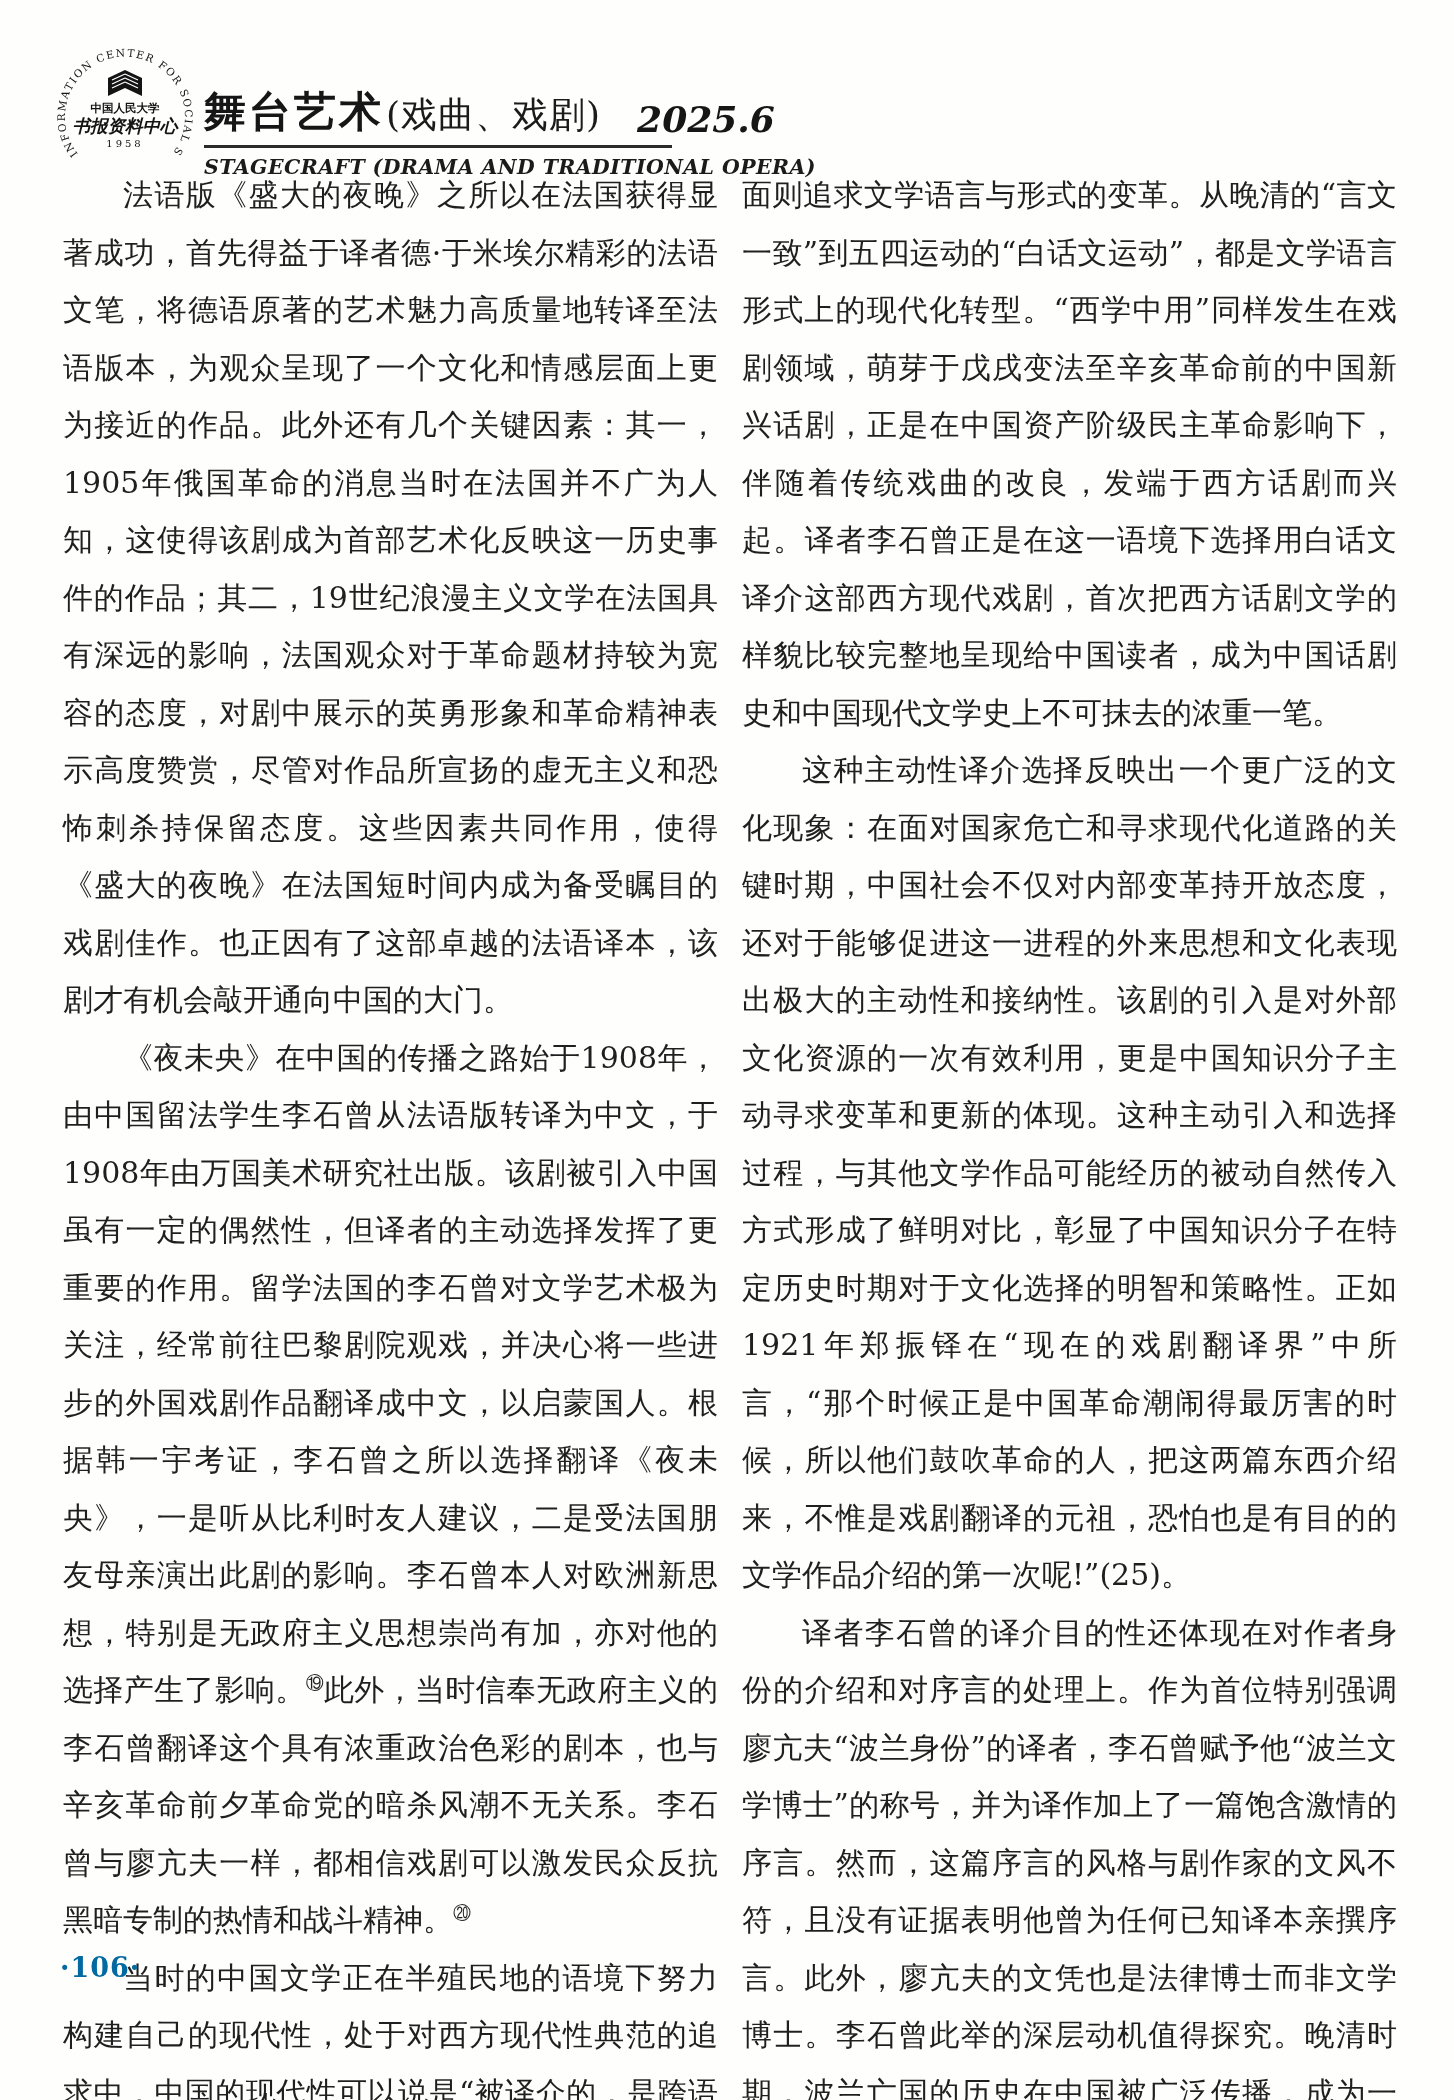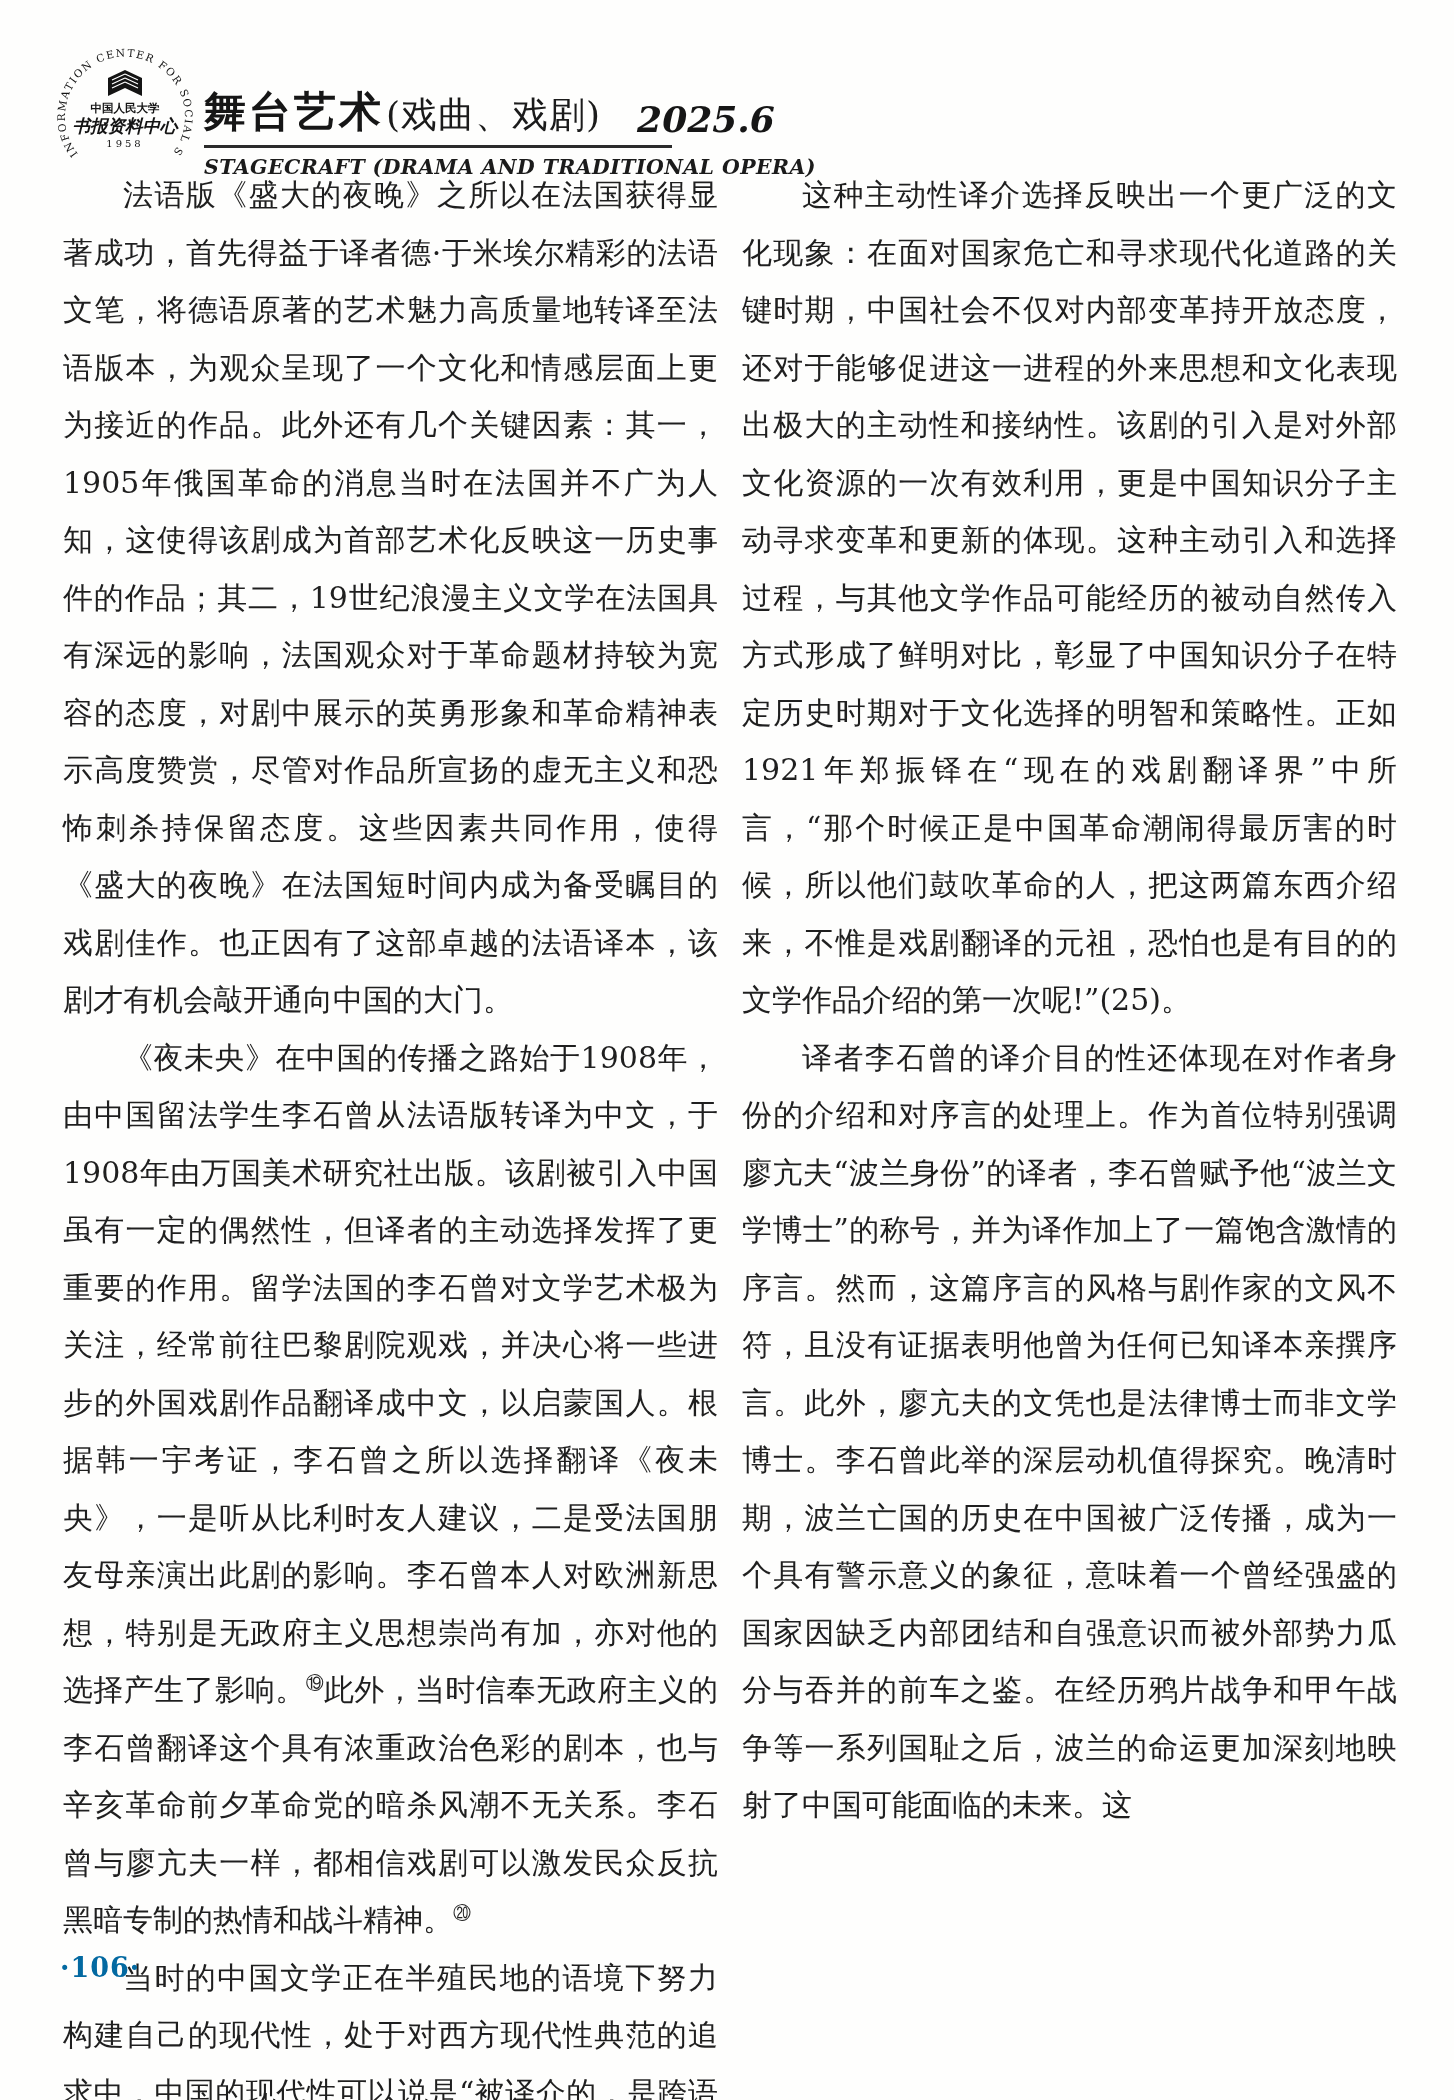--- a/index.html
+++ b/index.html
@@ -79,20 +79,21 @@
     </div>
   </div>
 
   <div class="columns">
     <section class="col">
         <p class="para">法语版《盛大的夜晚》之所以在法国获得显著成功，首先得益于译者德·于米埃尔精彩的法语文笔，将德语原著的艺术魅力高质量地转译至法语版本，为观众呈现了一个文化和情感层面上更为接近的作品。此外还有几个关键因素：其一，1905年俄国革命的消息当时在法国并不广为人知，这使得该剧成为首部艺术化反映这一历史事件的作品；其二，19世纪浪漫主义文学在法国具有深远的影响，法国观众对于革命题材持较为宽容的态度，对剧中展示的英勇形象和革命精神表示高度赞赏，尽管对作品所宣扬的虚无主义和恐怖刺杀持保留态度。这些因素共同作用，使得《盛大的夜晚》在法国短时间内成为备受瞩目的戏剧佳作。也正因有了这部卓越的法语译本，该剧才有机会敲开通向中国的大门。</p>
         <p class="para">《夜未央》在中国的传播之路始于1908年，由中国留法学生李石曾从法语版转译为中文，于1908年由万国美术研究社出版。该剧被引入中国虽有一定的偶然性，但译者的主动选择发挥了更重要的作用。留学法国的李石曾对文学艺术极为关注，经常前往巴黎剧院观戏，并决心将一些进步的外国戏剧作品翻译成中文，以启蒙国人。根据韩一宇考证，李石曾之所以选择翻译《夜未央》，一是听从比利时友人建议，二是受法国朋友母亲演出此剧的影响。李石曾本人对欧洲新思想，特别是无政府主义思想崇尚有加，亦对他的选择产生了影响。<sup class="note">⑲</sup>此外，当时信奉无政府主义的李石曾翻译这个具有浓重政治色彩的剧本，也与辛亥革命前夕革命党的暗杀风潮不无关系。李石曾与廖亢夫一样，都相信戏剧可以激发民众反抗黑暗专制的热情和战斗精神。<sup class="note">⑳</sup></p>
         <p class="para">当时的中国文学正在半殖民地的语境下努力构建自己的现代性，处于对西方现代性典范的追求中，中国的现代性可以说是“被译介的，是跨语际实践中对西方概念与思想的重构”(顾文艳 47)。晚清至五四这段时期正是中国文学现代性的发生阶段，在思想内容方面表现为追求民主、科学等，在艺术形式方</p>
       </section>
     <section class="col">
+        <p class="para no-indent">面则追求文学语言与形式的变革。从晚清的“言文一致”到五四运动的“白话文运动”，都是文学语言形式上的现代化转型。“西学中用”同样发生在戏剧领域，萌芽于戊戌变法至辛亥革命前的中国新兴话剧，正是在中国资产阶级民主革命影响下，伴随着传统戏曲的改良，发端于西方话剧而兴起。译者李石曾正是在这一语境下选择用白话文译介这部西方现代戏剧，首次把西方话剧文学的样貌比较完整地呈现给中国读者，成为中国话剧史和中国现代文学史上不可抹去的浓重一笔。</p>
         <p class="para">这种主动性译介选择反映出一个更广泛的文化现象：在面对国家危亡和寻求现代化道路的关键时期，中国社会不仅对内部变革持开放态度，还对于能够促进这一进程的外来思想和文化表现出极大的主动性和接纳性。该剧的引入是对外部文化资源的一次有效利用，更是中国知识分子主动寻求变革和更新的体现。这种主动引入和选择过程，与其他文学作品可能经历的被动自然传入方式形成了鲜明对比，彰显了中国知识分子在特定历史时期对于文化选择的明智和策略性。正如1921年郑振铎在“现在的戏剧翻译界”中所言，“那个时候正是中国革命潮闹得最厉害的时候，所以他们鼓吹革命的人，把这两篇东西介绍来，不惟是戏剧翻译的元祖，恐怕也是有目的的文学作品介绍的第一次呢!”(25)。</p>
         <p class="para">译者李石曾的译介目的性还体现在对作者身份的介绍和对序言的处理上。作为首位特别强调廖亢夫“波兰身份”的译者，李石曾赋予他“波兰文学博士”的称号，并为译作加上了一篇饱含激情的序言。然而，这篇序言的风格与剧作家的文风不符，且没有证据表明他曾为任何已知译本亲撰序言。此外，廖亢夫的文凭也是法律博士而非文学博士。李石曾此举的深层动机值得探究。晚清时期，波兰亡国的历史在中国被广泛传播，成为一个具有警示意义的象征，意味着一个曾经强盛的国家因缺乏内部团结和自强意识而被外部势力瓜分与吞并的前车之鉴。在经历鸦片战争和甲午战争等一系列国耻之后，波兰的命运更加深刻地映射了中国可能面临的未来。这</p>
       </section>
   </div>
 
   <div class="page-num">·106·</div>
 
 </div>
 
 </body></html>

